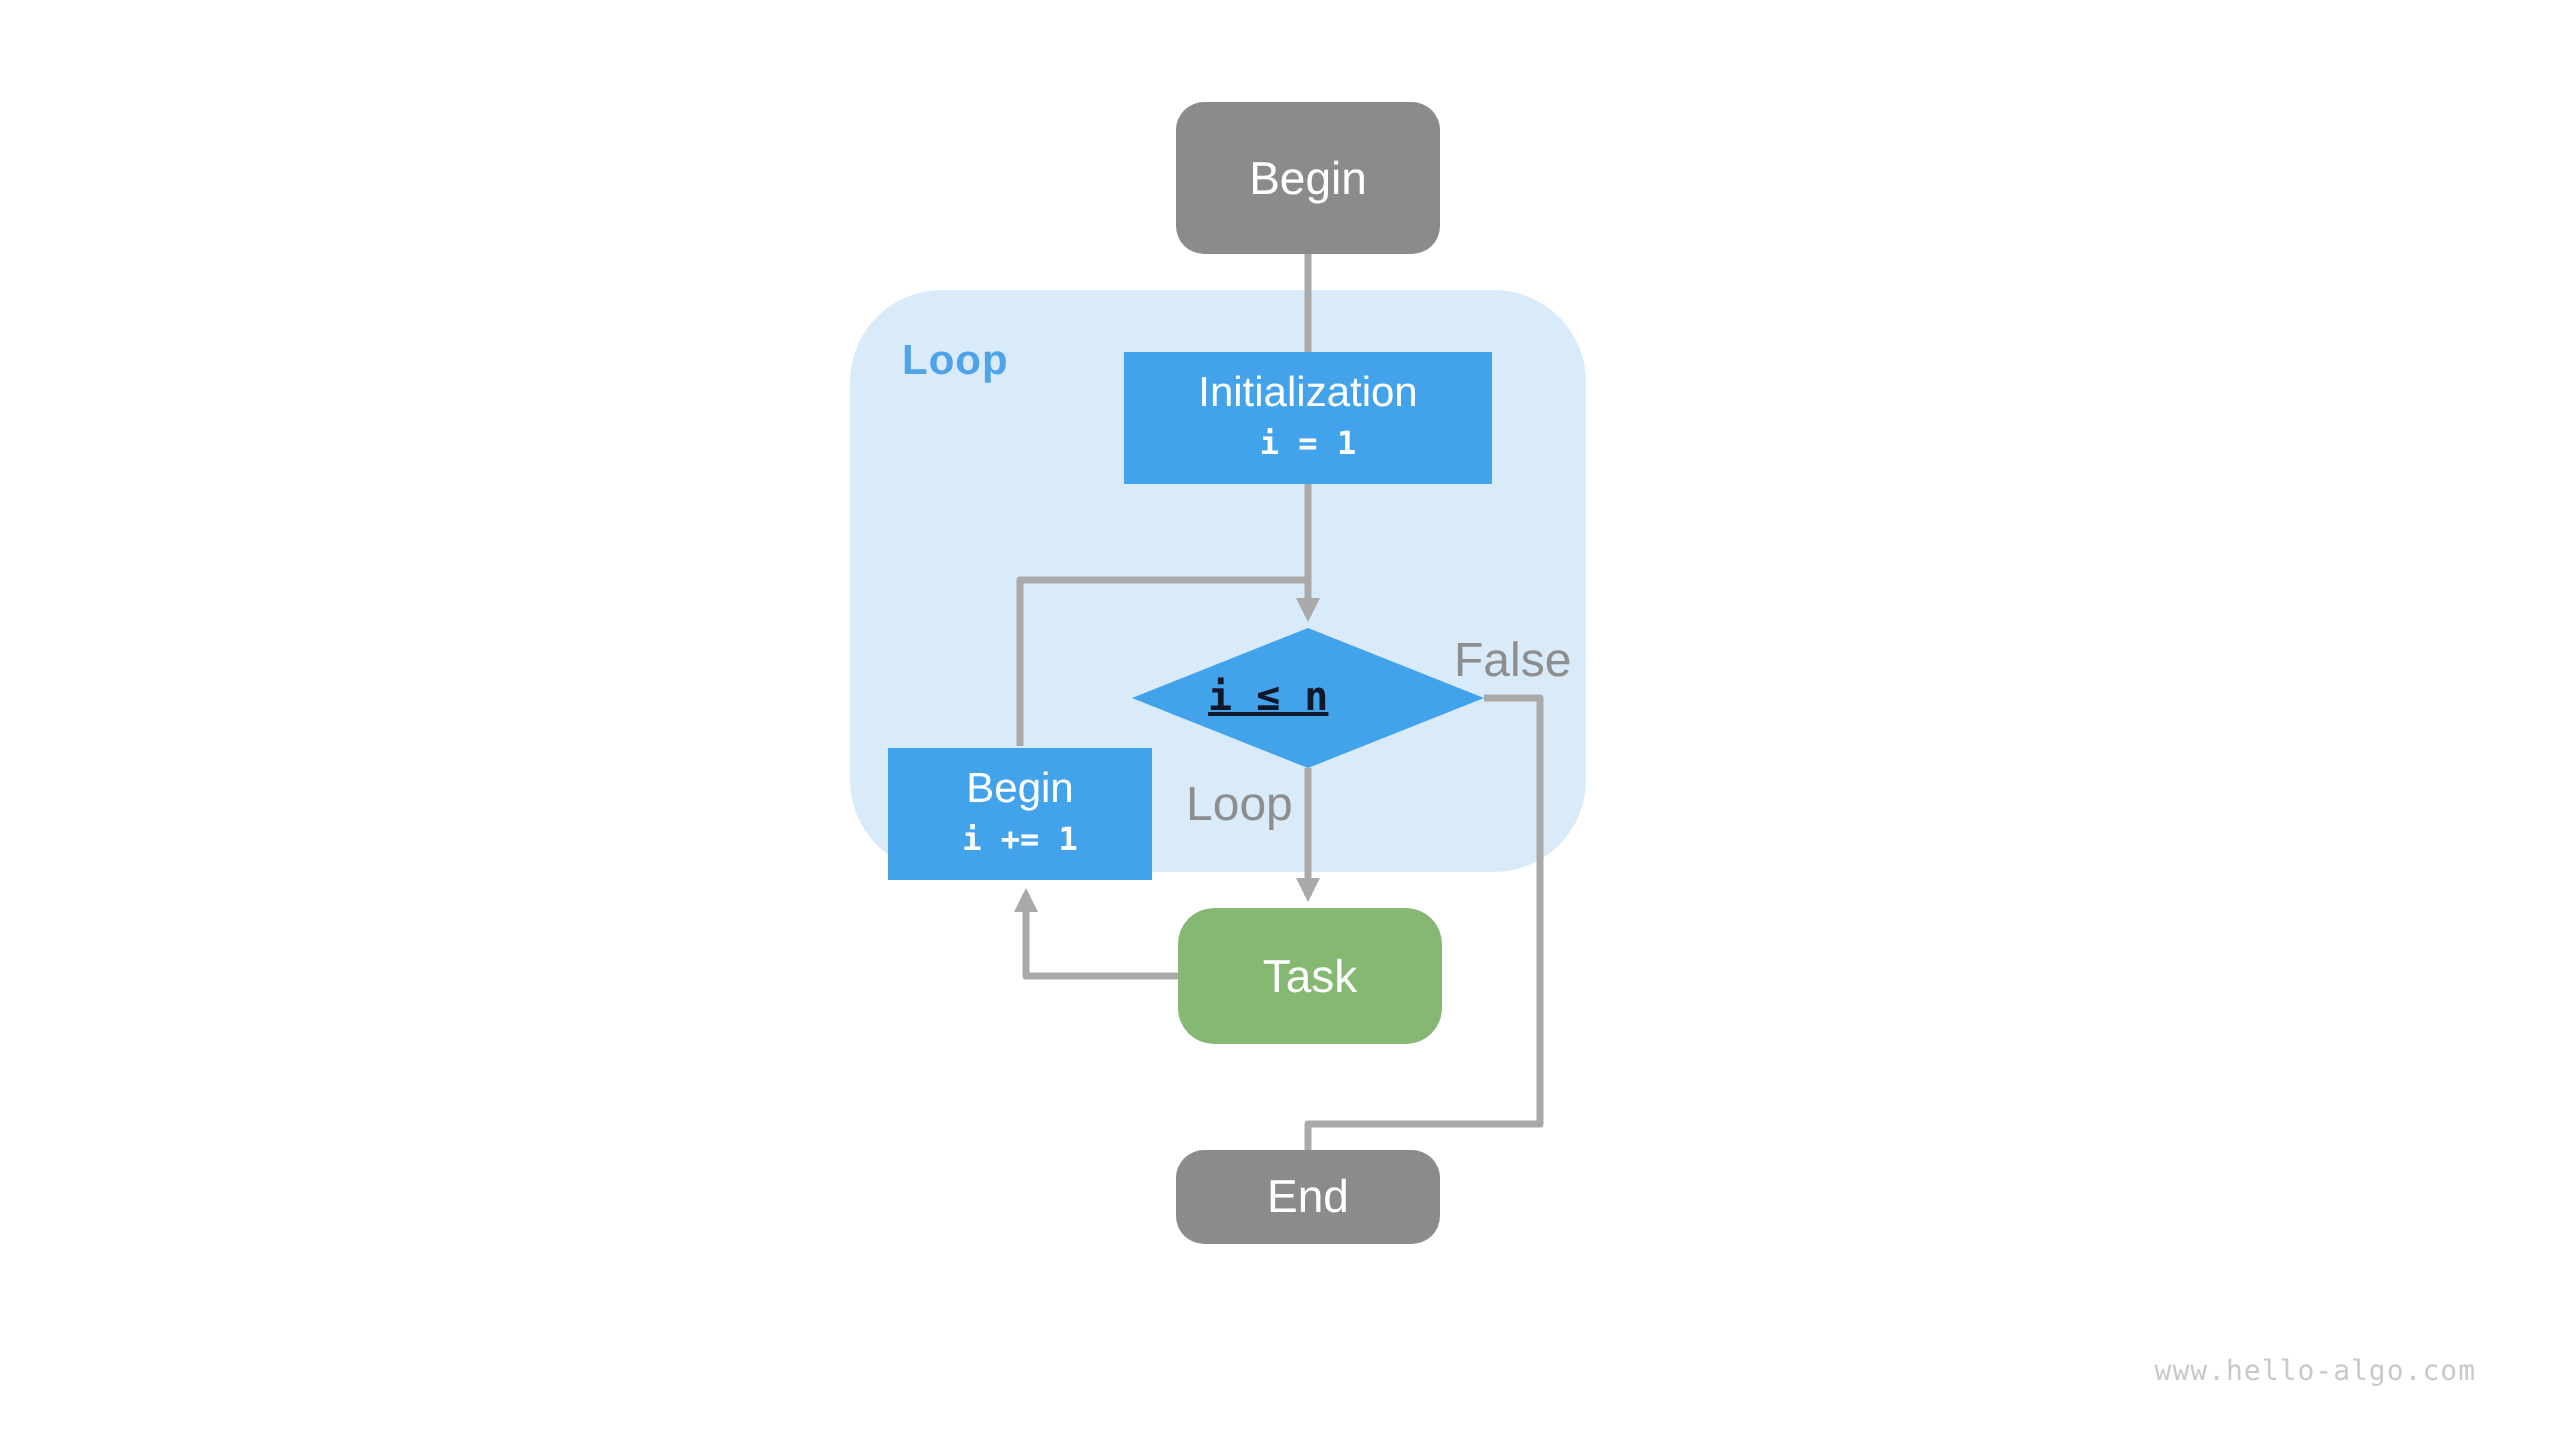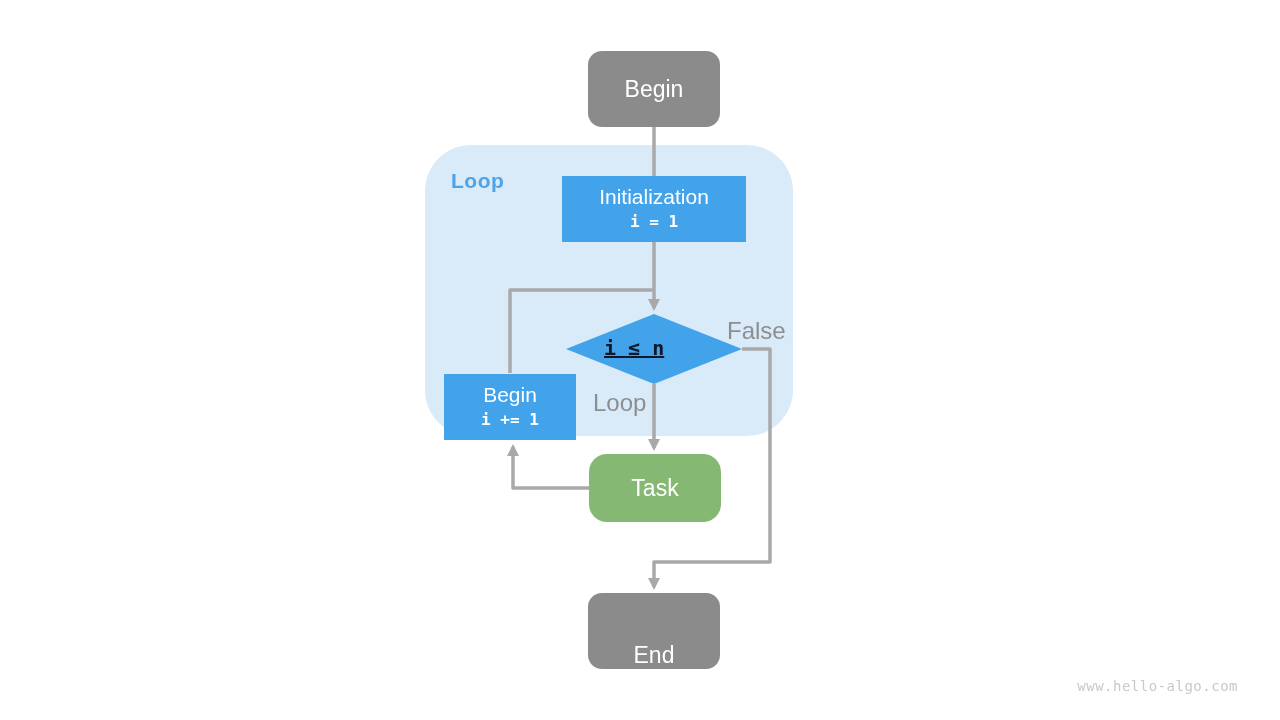--- a/index.html
+++ b/index.html
@@ -132,19 +132,19 @@
 
   <div class="node blue" style="left:444px; top:374px; width:132px; height:66px;">
     <span class="node-title">Begin</span>
     <span class="node-code">i += 1</span>
   </div>
 
   <div class="node green" style="left:589px; top:454px; width:132px; height:68px;border-radius:18px;">
     <span class="node-label">Task</span>
   </div>
 
-  <div class="node gray rounded" style="left:588px; top:593px; width:132px; height:76px;justify-content:flex-end;">
+  <div class="node gray rounded" style="left:588px; top:575px; width:132px; height:47px;">
     <span class="node-label">End</span>
   </div>
 
   <div class="watermark">www.hello-algo.com</div>
 
 </div>
 
 </body></html>

